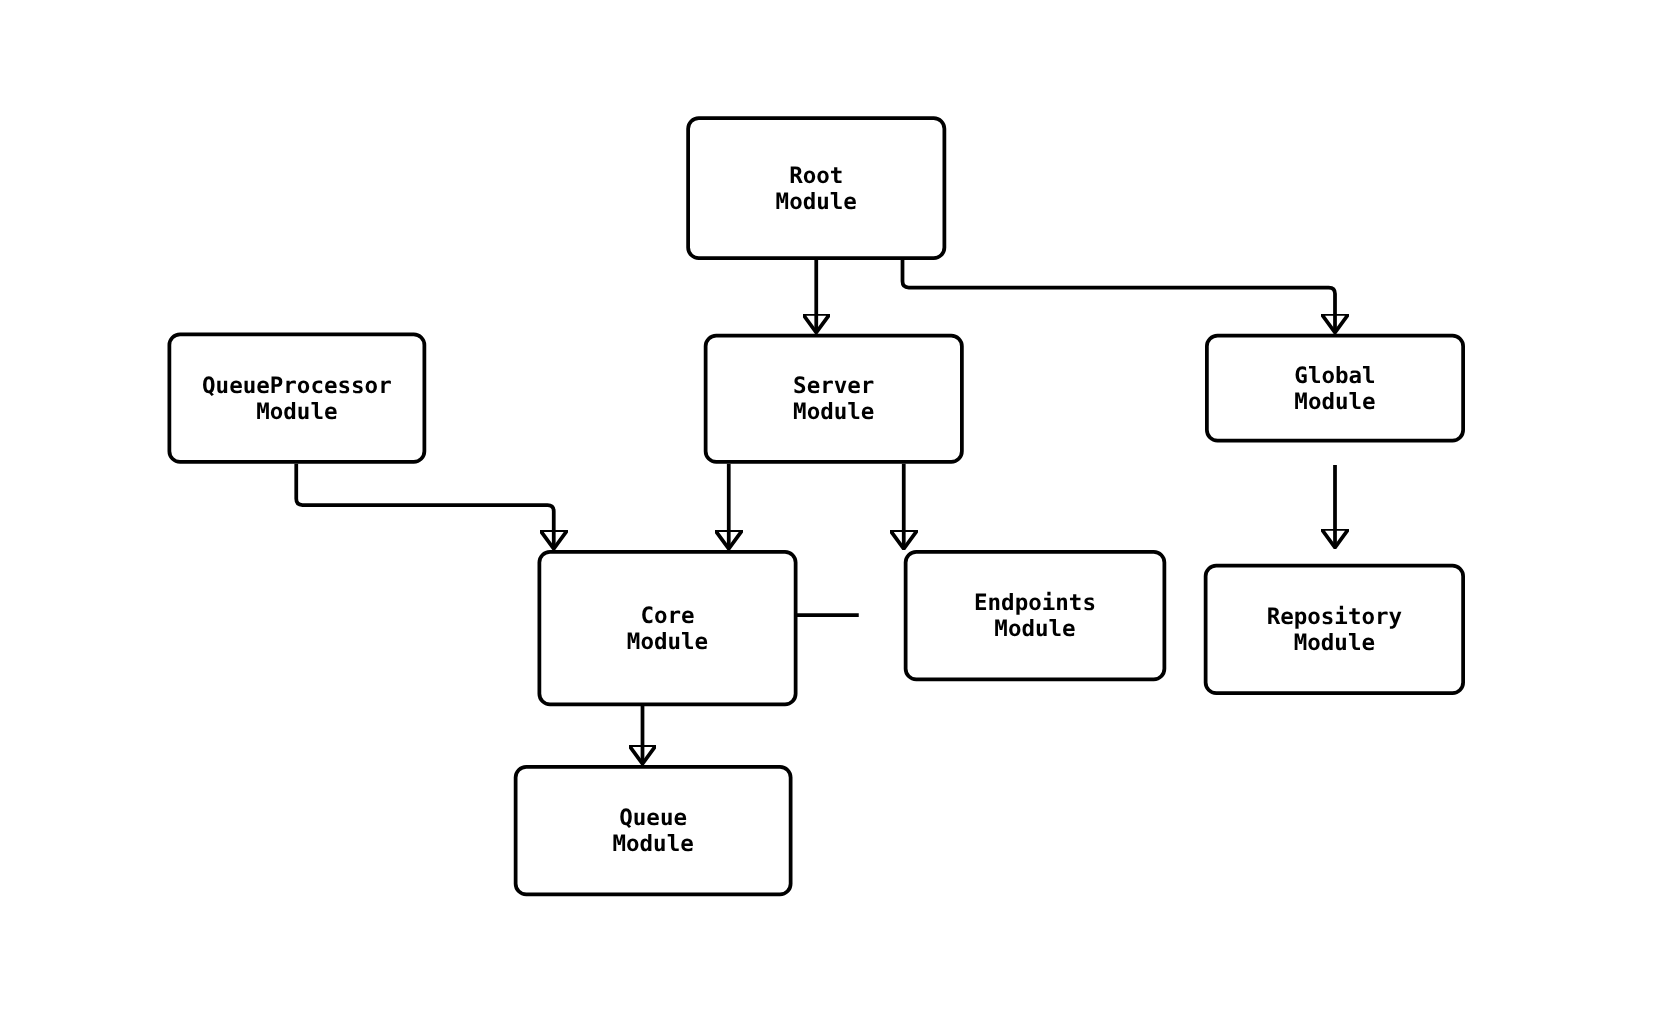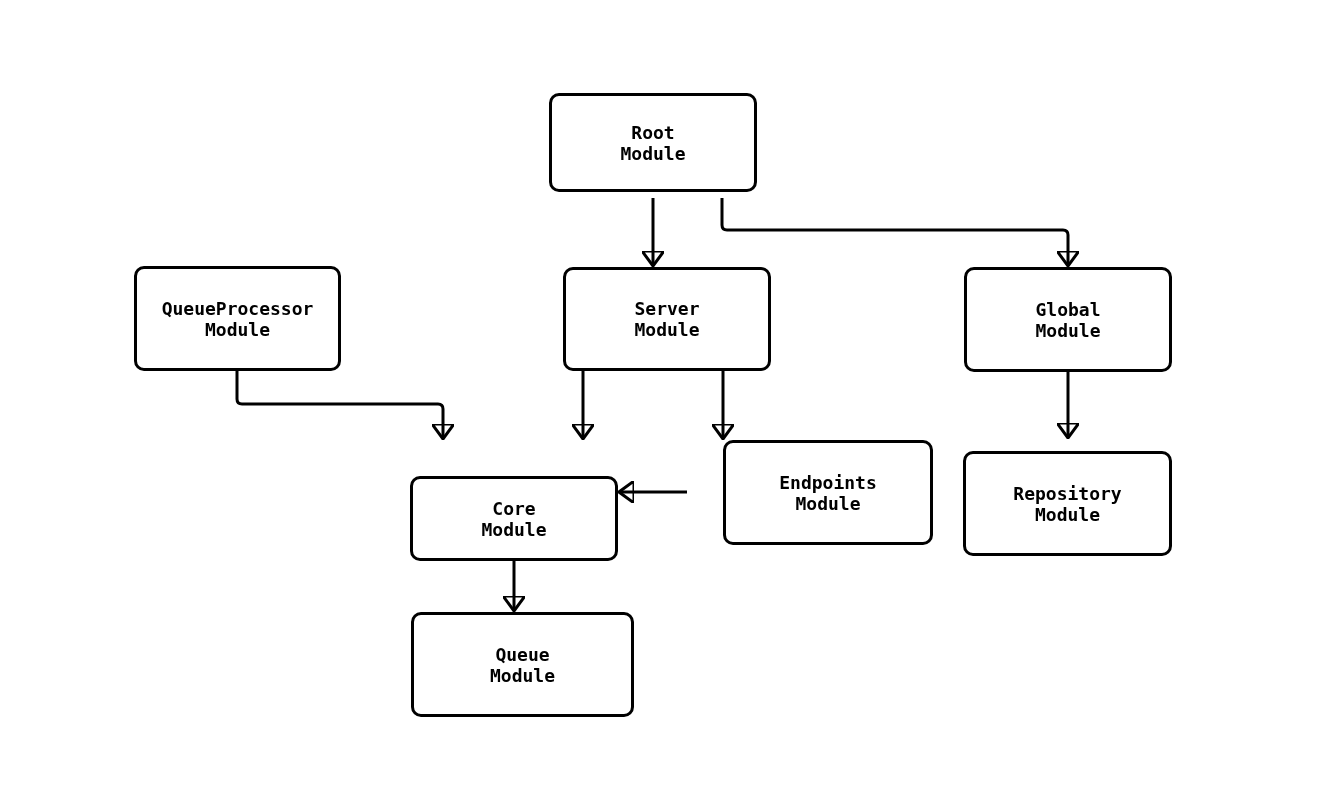--- a/index.html
+++ b/index.html
@@ -38,25 +38,25 @@
     justify-content: center;
   }
   .node .label {
     white-space: pre-line;
     text-align: center;
     font-weight: bold;
     font-size: 18px;
     line-height: 21px;
     color: #000000;
   }
-  .n-root        { left: 549px; top:  93px; width: 208px; height: 99px; }
+  .n-root        { left: 549px; top:  93px; width: 208px; height: 115px; }
   .n-qproc       { left: 134px; top: 266px; width: 207px; height: 105px; }
   .n-server      { left: 563px; top: 267px; width: 208px; height: 104px; }
-  .n-global      { left: 964px; top: 267px; width: 208px; height: 105px; }
-  .n-core        { left: 410px; top: 440px; width: 208px; height: 85px; margin-top: 36px; }
+  .n-global      { left: 964px; top: 267px; width: 208px; height: 87px; }
+  .n-core        { left: 430px; top: 440px; width: 208px; height: 125px; }
   .n-endpoints   { left: 723px; top: 440px; width: 210px; height: 105px; }
   .n-repository  { left: 963px; top: 439px; width: 209px; height: 105px; margin-top: 12px; }
   .n-queue       { left: 411px; top: 612px; width: 223px; height: 105px; }
 </style>
 </head>
 <body>
 
 <div class="canvas">
 
   <svg class="edges" viewBox="0 0 1337 809" xmlns="http://www.w3.org/2000/svg">

